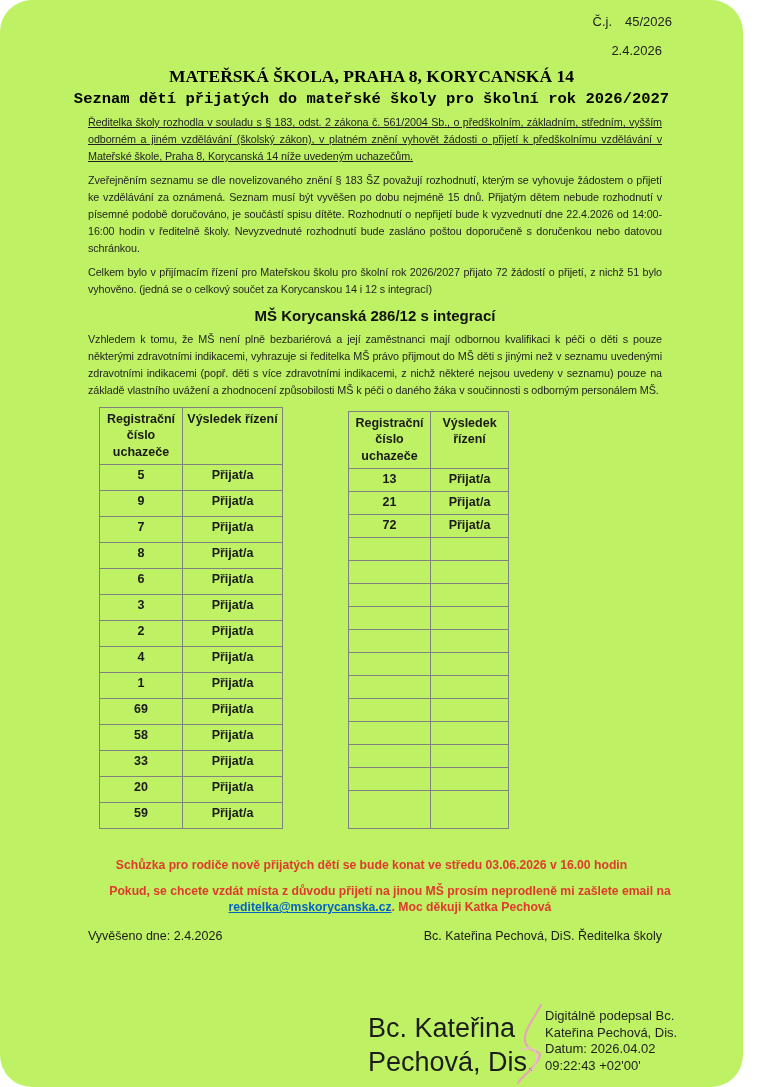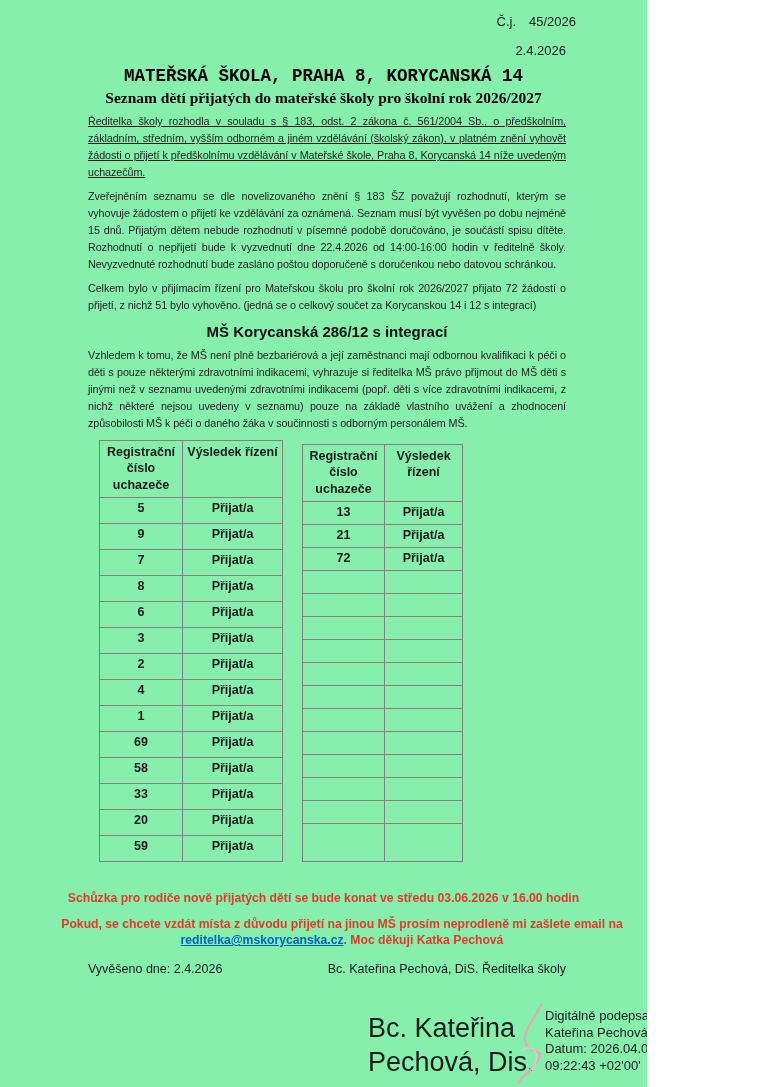--- a/index.html
+++ b/index.html
@@ -7,52 +7,52 @@
     --link:#0563c1;
     --border:#818181;
   }
   *{box-sizing:border-box;margin:0;padding:0;}
   html,body{background:#ffffff;}
   body{
     width:771px;height:1087px;margin:0;
     font-family:"Liberation Sans","DejaVu Sans",sans-serif;
     color:#1f1f1f;
   }
-  .page{position:relative;width:647px;height:1087px;overflow:hidden;background:#86efac;}
+  .page{position:relative;width:743px;height:1087px;overflow:hidden;background:#bef264;border-radius:32px;}
 
   
   .ref-line{margin-top:14px;padding-right:71px;text-align:right;font-size:13px;color:#222;}
   .ref-num{margin-left:13px;}
   .date-line{margin-top:14px;padding-right:81px;text-align:right;font-size:13px;color:#222;}
 
   
   .subject{margin-top:19px;text-align:center;font-weight:bold;font-size:13.5px;color:#111;}
   .title1{
     margin-top:8px;text-align:center;font-weight:bold;font-size:17.5px;color:#000;
-    font-family:Liberation Mono, monospace;
+    font-family:Liberation Serif, serif;
   }
   .title2{
     margin-top:3px;text-align:center;font-weight:bold;font-size:15.5px;color:#000;
-    font-family:Liberation Serif, serif;
+    font-family:Liberation Mono, monospace;
   }
 
   .content{padding:0 81px 0 88px;}
 
   .body-para{
     font-size:10.8px;line-height:17px;letter-spacing:-0.1px;
     text-align:justify;color:#1f1f1f;
   }
   #p1{margin-top:6px;text-decoration:underline;}
   #p2{margin-top:7px;}
   #p3{margin-top:7px;}
   .section-heading{margin-top:9px;text-align:center;font-weight:bold;font-size:15px;color:#111;}
   #p4{margin-top:7px;}
 
   
-  .tables-row{display:flex;align-items:flex-start;margin-top:8px;margin-left:99px;gap:19px;}
+  .tables-row{display:flex;align-items:flex-start;margin-top:8px;margin-left:99px;gap:65px;}
   table.result-table{border-collapse:collapse;text-align:center;color:#1a1a1a;}
   .result-table th{
     border:1px solid var(--border);font-size:12.5px;line-height:1.3;
     font-weight:bold;vertical-align:top;padding:3px 2px 4px 2px;
   }
   .result-table td{
     border:1px solid var(--border);font-size:12.5px;font-weight:bold;
     vertical-align:top;padding-top:3px;
   }
   .left-table th:first-child{width:83px;}

